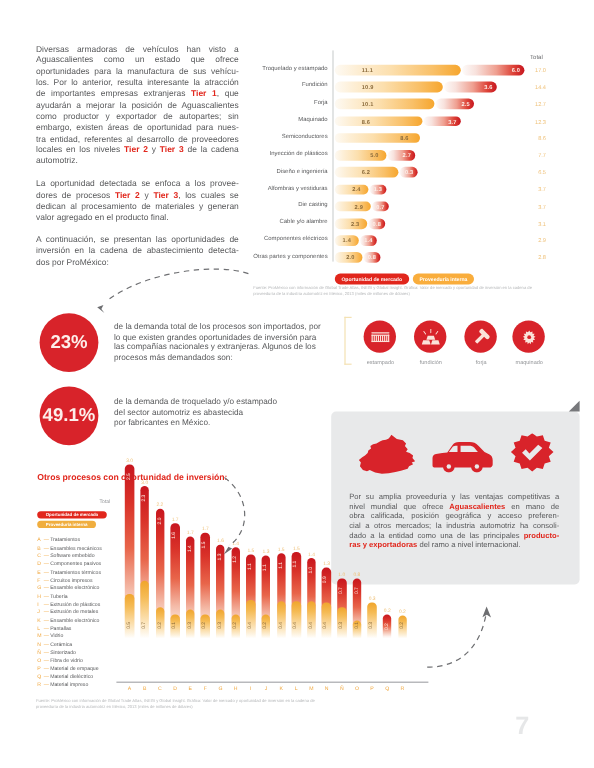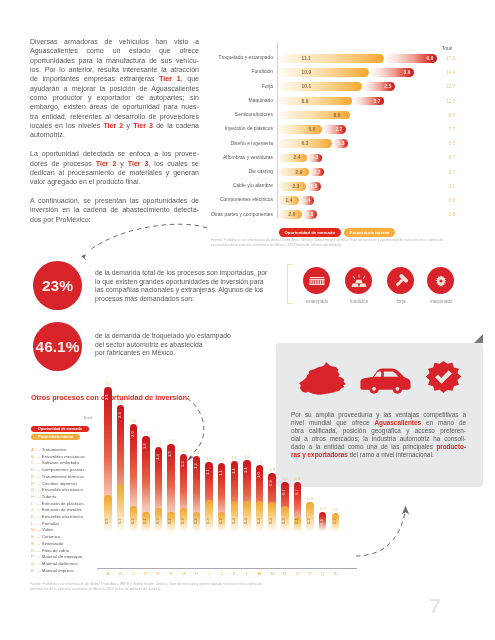--- a/index.html
+++ b/index.html
@@ -229,21 +229,21 @@
       <div class="pc" style="left: 33px; top: 261px; width: 49px; height: 49px; font-size: 15.5px;">
         <span>23%</span>
       </div>
       <div class="pctext" style="left: 95px; top: 269px; width: 176px;">
         <span class="sl">de la demanda total de los procesos son importados, por</span>
         <span class="sl">lo que existen grandes oportunidades de inversión para</span>
         <span class="sl">las compañías nacionales y extranjeras. Algunos de los</span>
         <span class="sl">procesos más demandados son:</span>
       </div>
       <div class="pc" style="left: 33px; top: 322px; width: 49px; height: 49px; font-size: 15.5px;">
-        <span>46.1%</span>
+        <span>49.1%</span>
       </div>
       <div class="pctext" style="left: 95px; top: 332px; width: 176px;">
         <span class="sl">de la demanda de troquelado y/o estampado</span>
         <span class="sl">del sector automotriz es abastecida</span>
         <span class="sl">por fabricantes en México.</span>
       </div>
     </div>
 
   <div class="abs" id="iconpanel">
       <div class="ibracket"></div>

